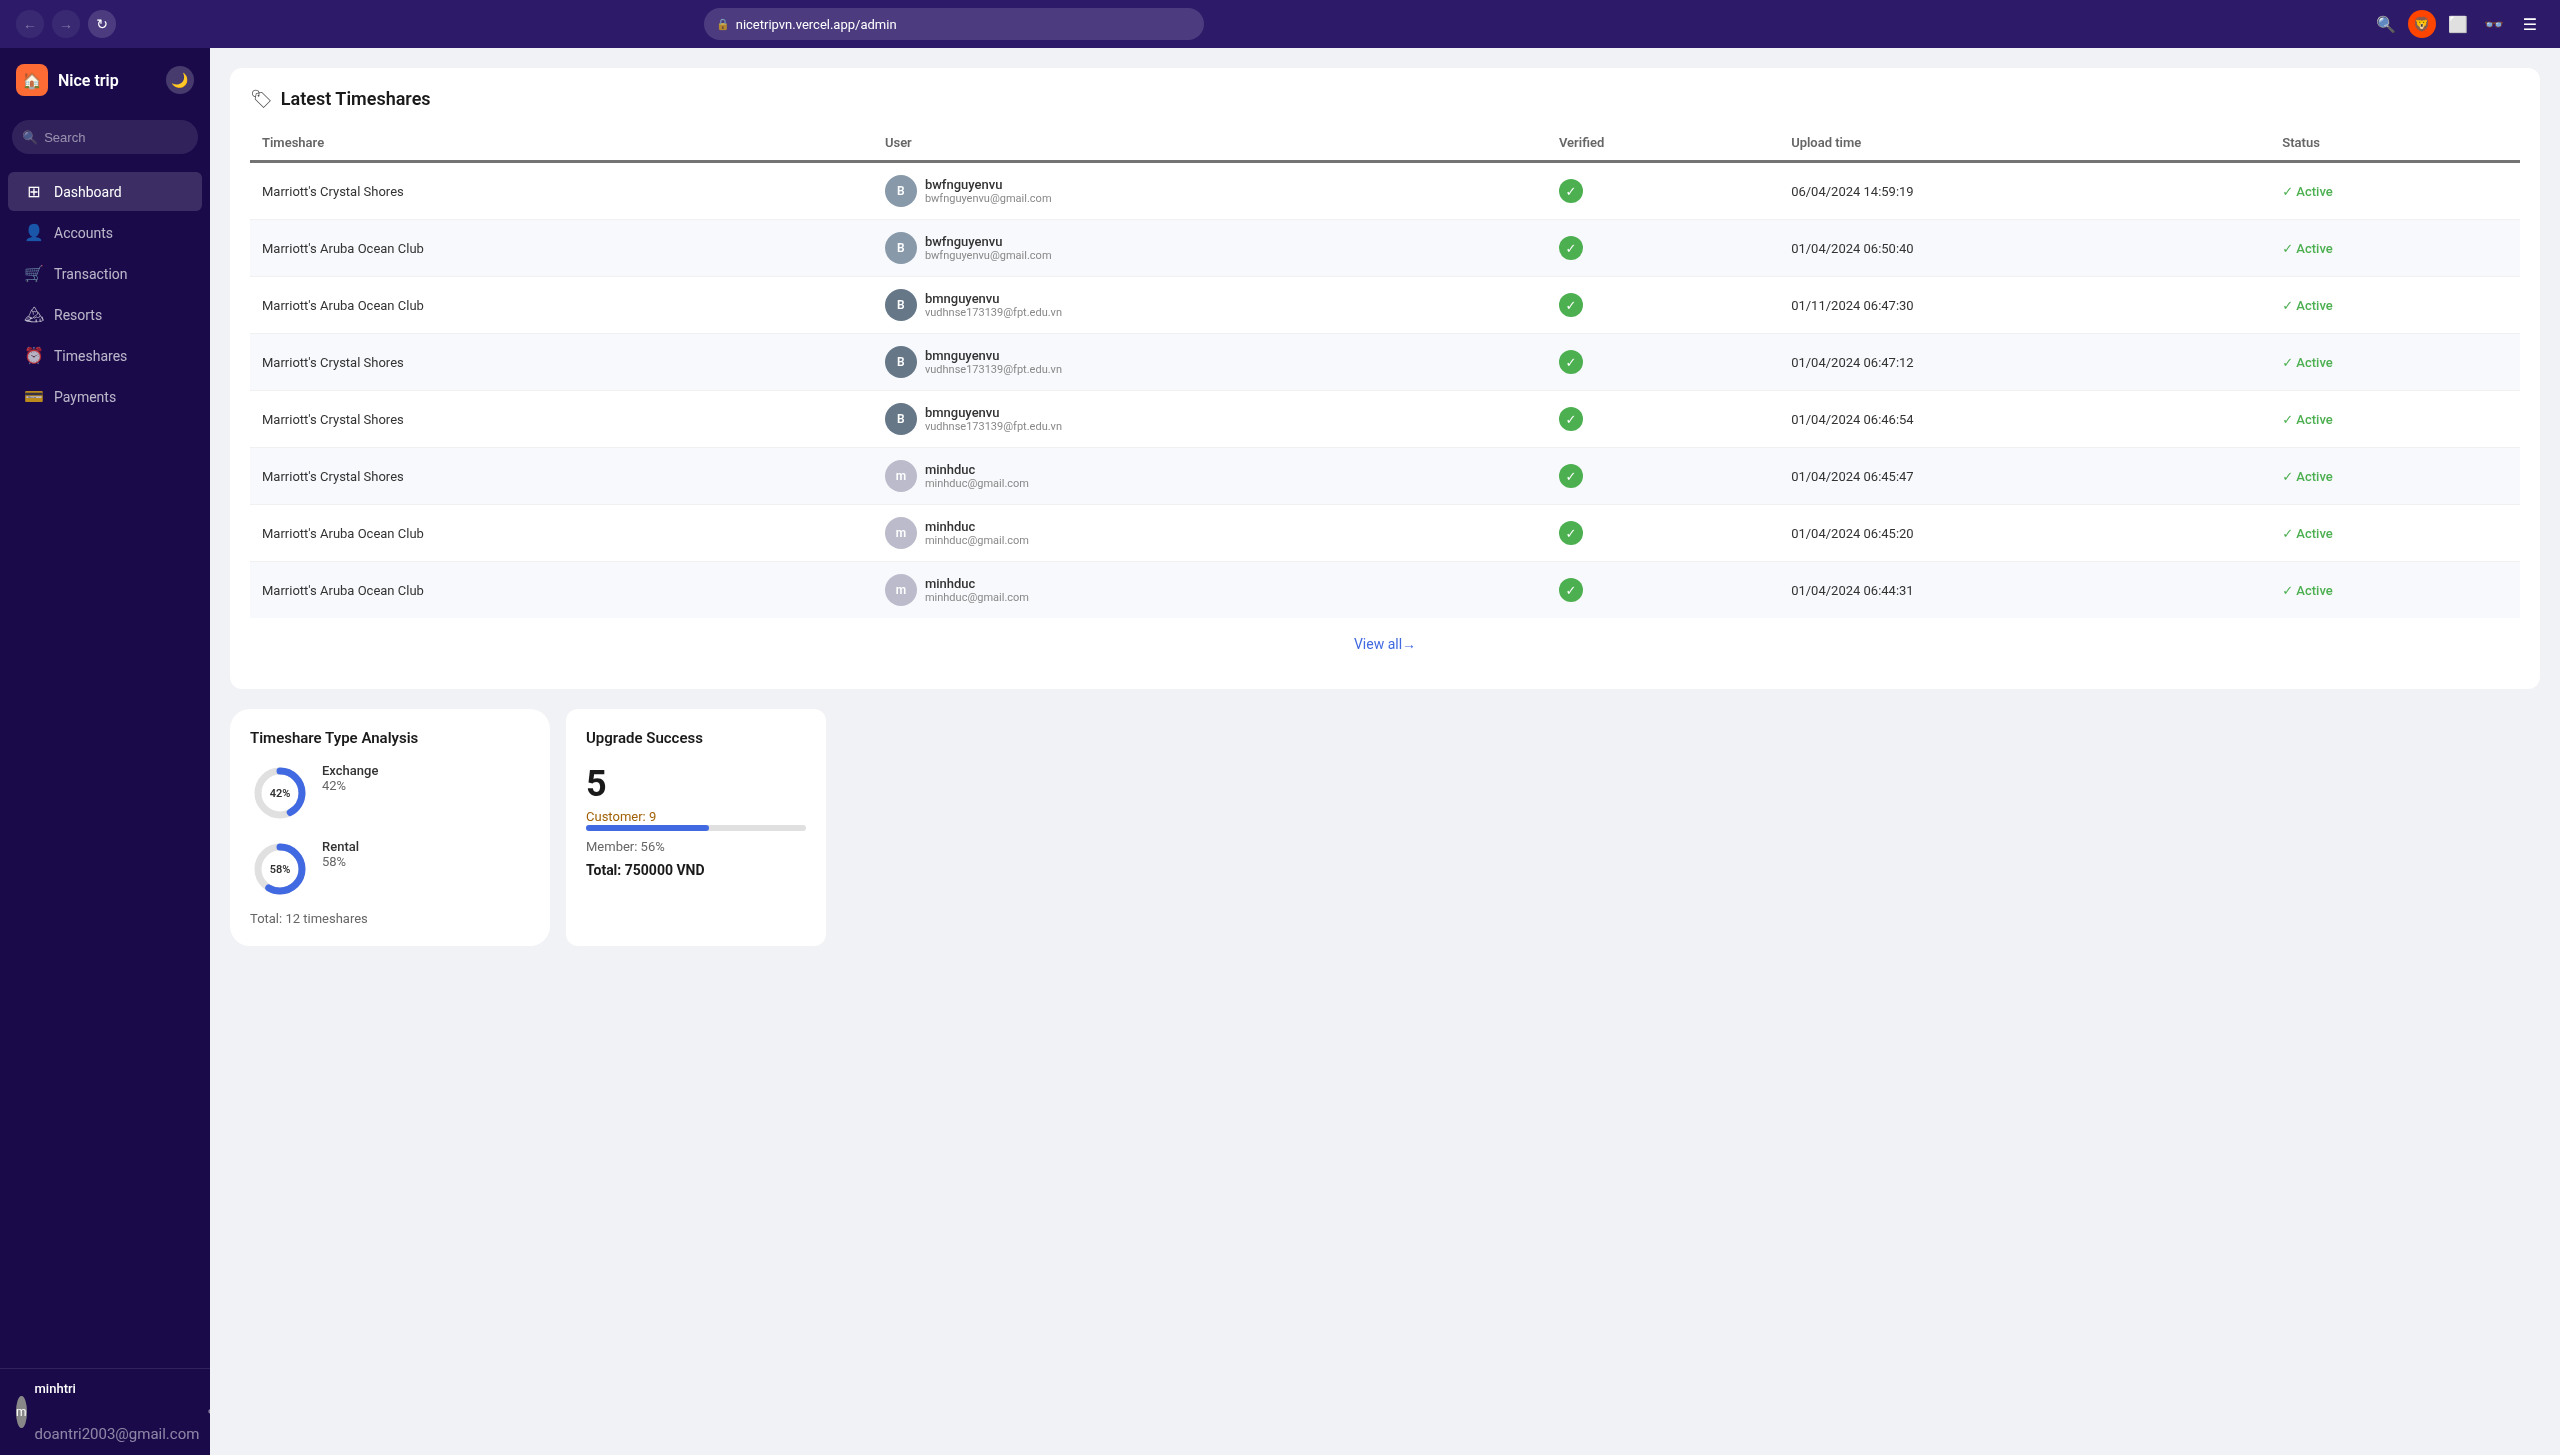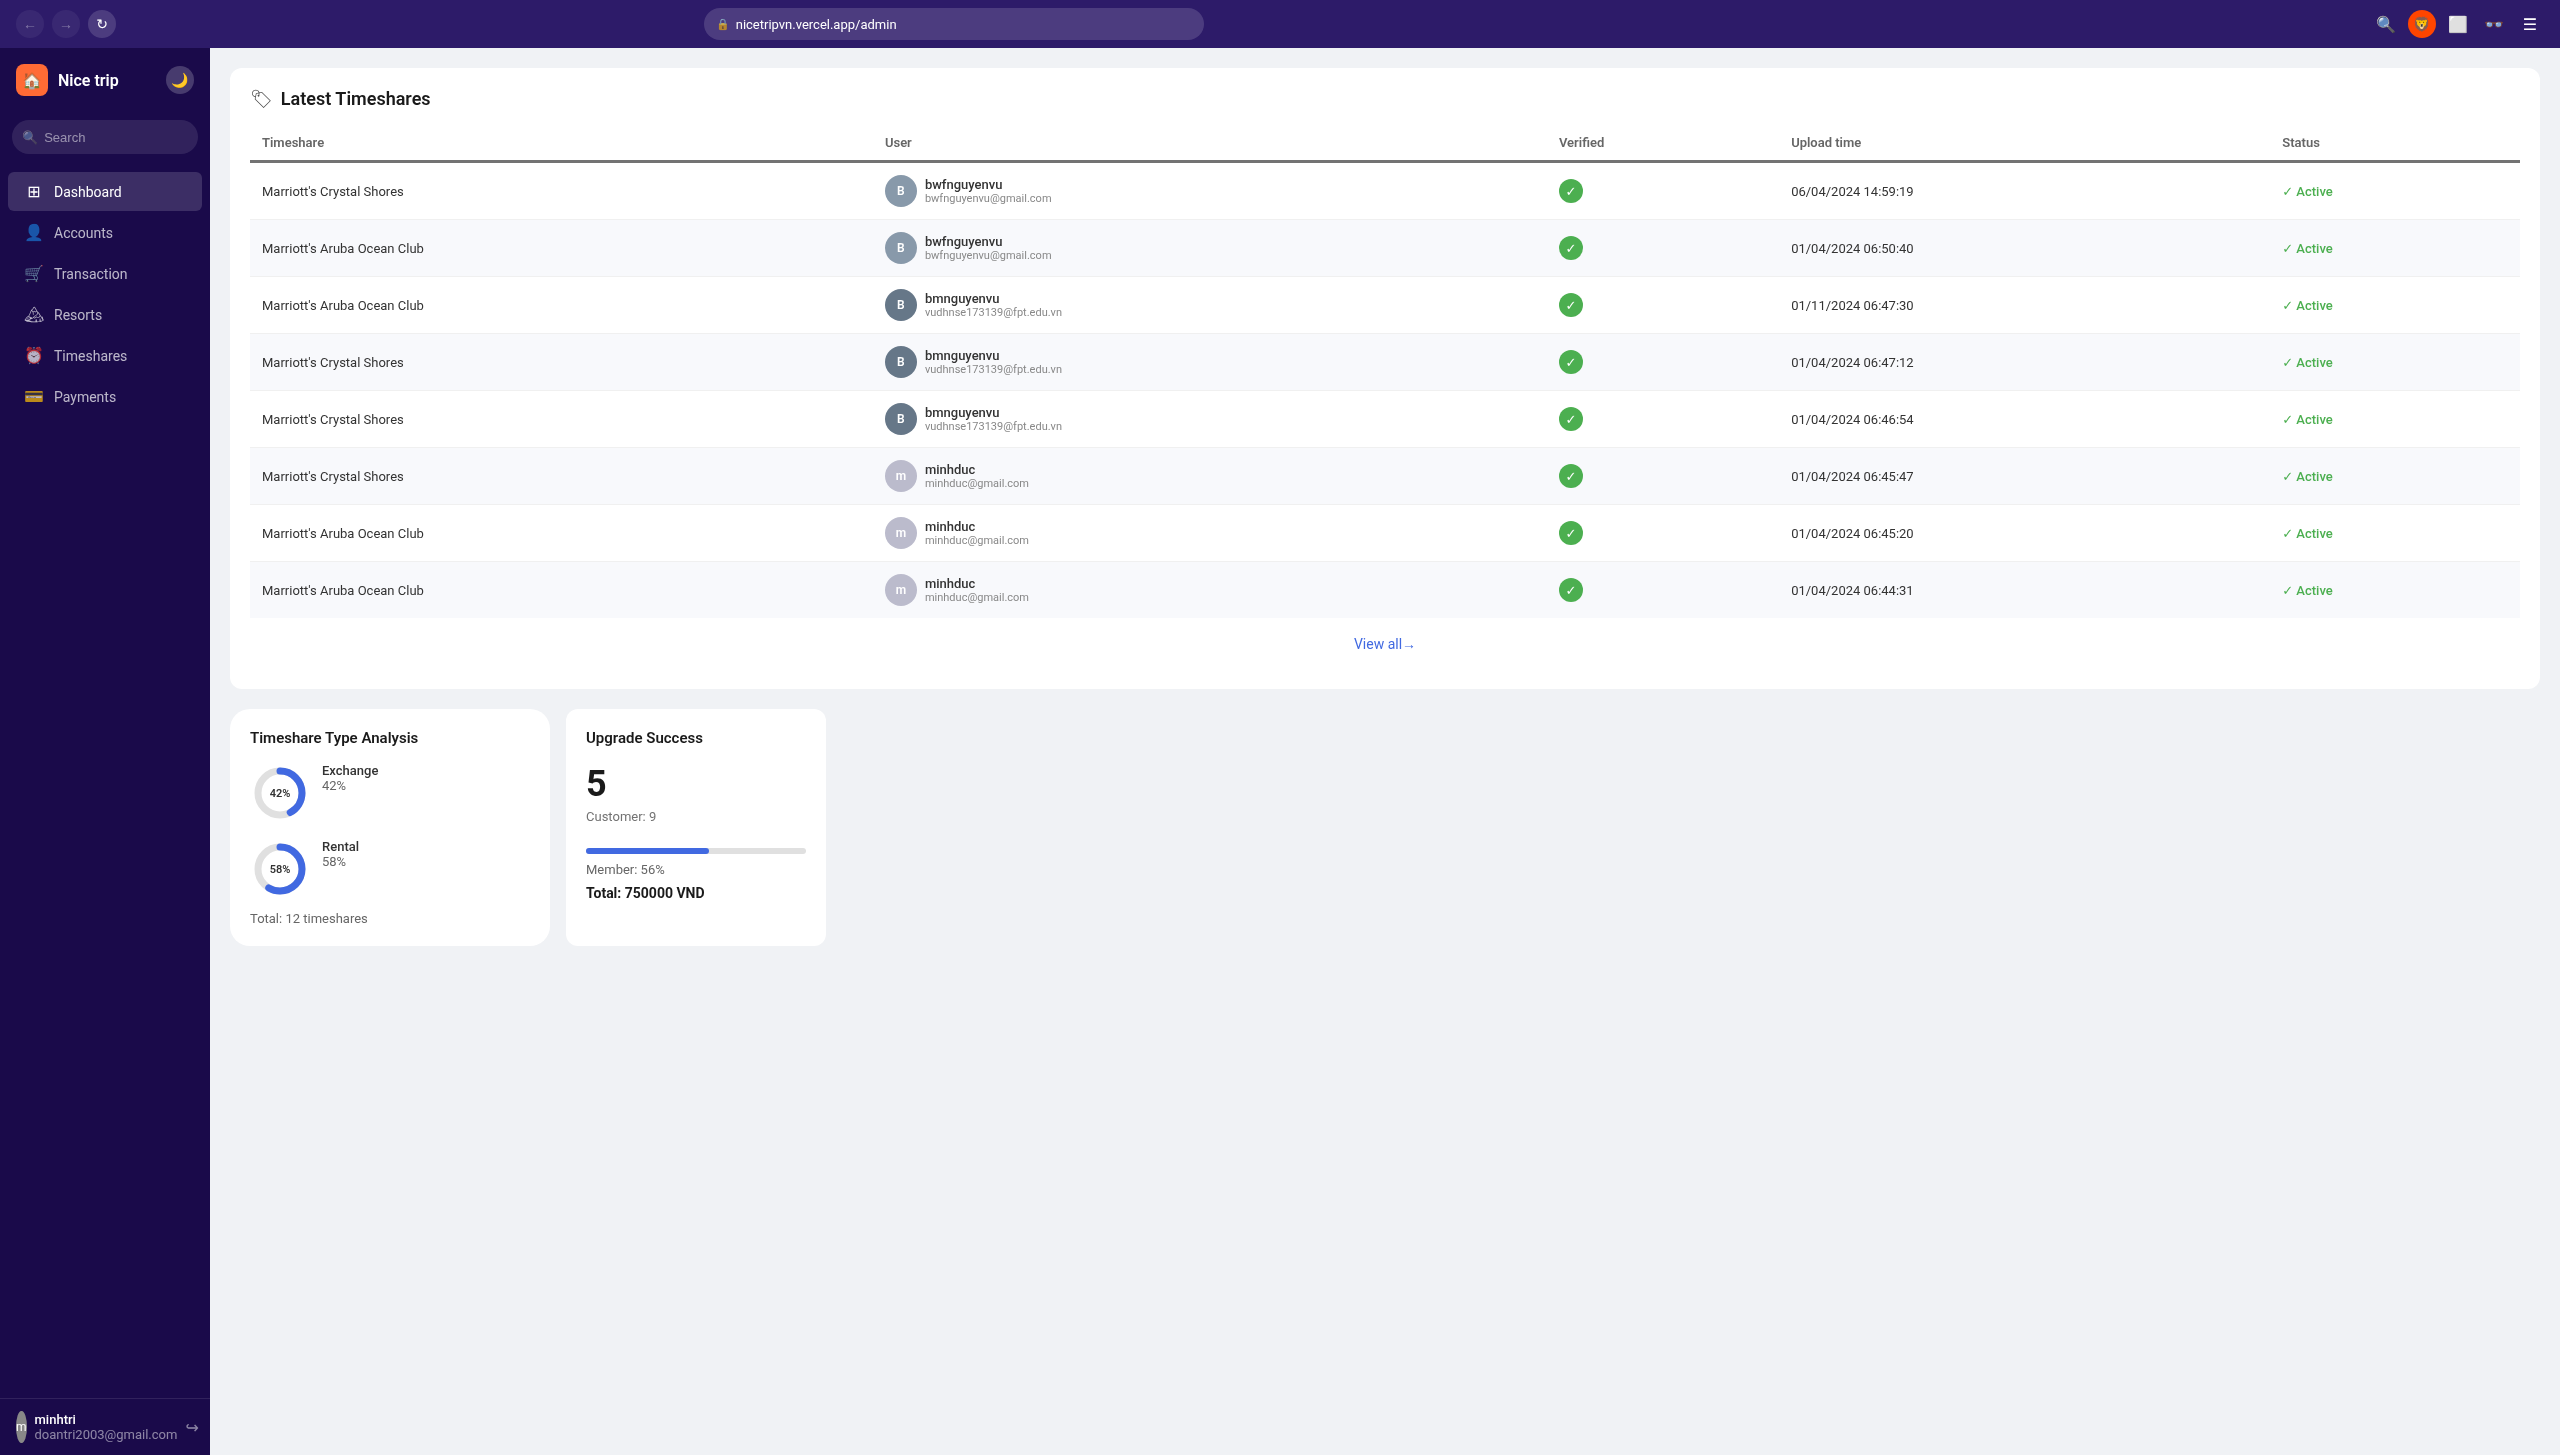--- a/index.html
+++ b/index.html
@@ -131,21 +131,21 @@
       align-items: center;
       gap: 8px;
     }
     .user-avatar {
       width: 32px; height: 32px; border-radius: 50%;
       background: #888; display: flex; align-items: center; justify-content: center;
       color: white; font-size: 12px;
     }
     .user-info { flex: 1; }
     .user-name { color: white; font-size: 13px; font-weight: 500; }
-    .user-email { color: rgba(255,255,255,0.5); font-size: 13px; }
+    .user-email { color: rgba(255,255,255,0.5); font-size: 15px; margin-top: 29px; }
     .logout-btn {
       background: transparent; border: none; cursor: pointer;
       color: rgba(255,255,255,0.5); font-size: 16px;
     }
 
     
     .main-content {
       flex: 1;
       overflow-y: auto;
       padding: 20px;
@@ -252,21 +252,21 @@
       transform: translate(-50%, -50%);
       font-size: 11px; font-weight: 600; color: #333;
     }
     .chart-legend { font-size: 13px; color: #333; }
     .chart-legend .type-name { font-weight: 500; }
     .chart-legend .pct { color: #666; }
     .chart-total { font-size: 13px; color: #666; margin-top: 12px; }
 
     
     .upgrade-number { font-size: 36px; font-weight: 700; color: #1a1a1a; margin-bottom: 4px; }
-    .upgrade-customer { font-size: 13px; color: #737373; margin-bottom: 24px; }
+    .upgrade-customer { font-size: 13px; color: #a16207; margin-bottom: 1px; }
     .progress-bar-outer { height: 6px; background: #e0e0e0; border-radius: 3px; margin-bottom: 8px; }
     .progress-bar-inner { height: 100%; border-radius: 3px; background: #4169e1; }
     .upgrade-member { font-size: 13px; color: #666; margin-bottom: 8px; }
     .upgrade-total { font-size: 14px; font-weight: 700; color: #1a1a1a; }
 
     
     svg.donut { transform: rotate(-90deg); }
   </style>
 </head>
 <body>

